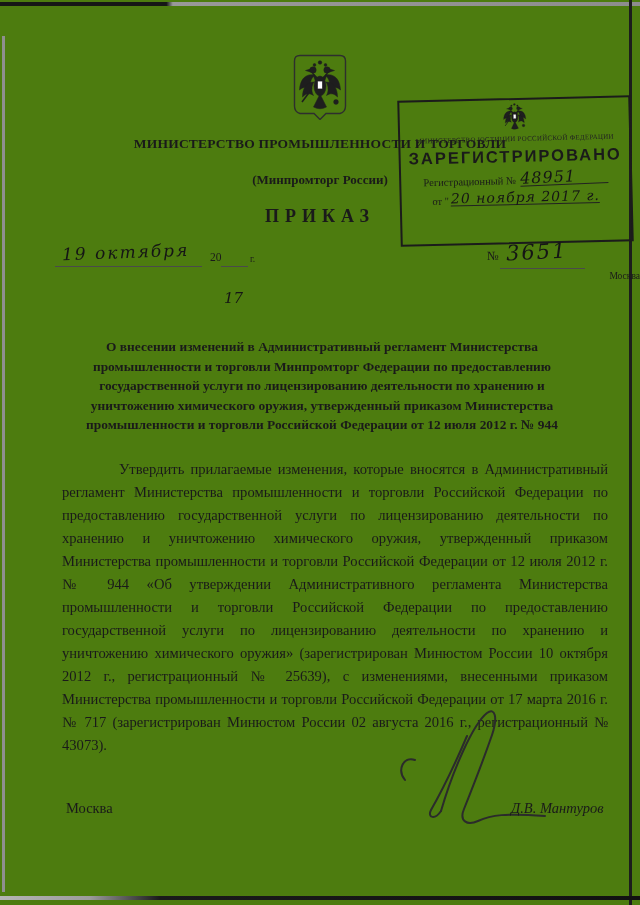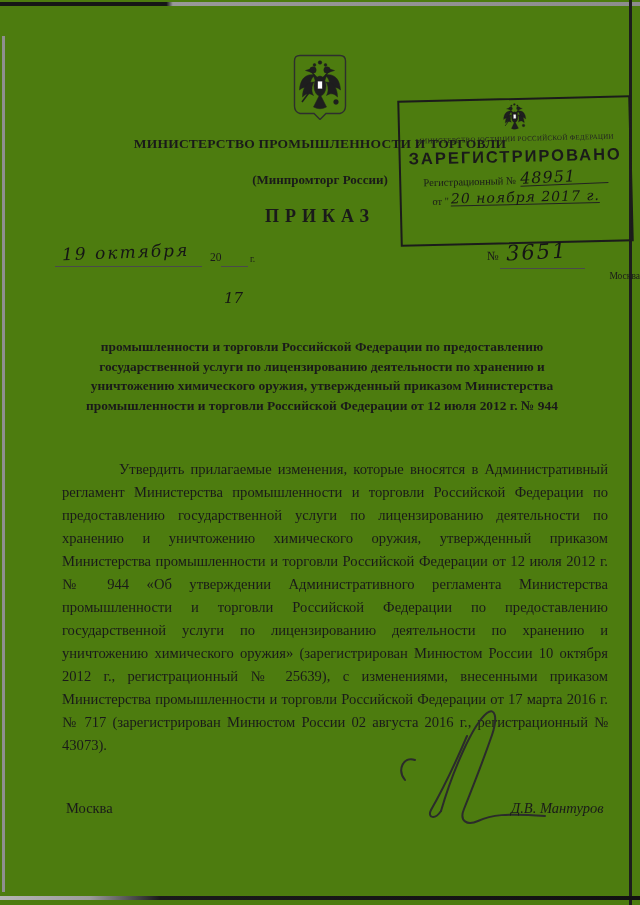--- a/index.html
+++ b/index.html
@@ -133,21 +133,22 @@
   <div class="dl-17-line"></div>
   <div class="dl-g">г.</div>
 
   <div class="num-sign">№</div>
   <div class="num-line"></div>
   <div class="num-value hand">3651</div>
 
   <div class="place">Москва</div>
 
   <div class="title">
-    <div>промышленности и торговли Российской Федерации по предоставлению</div>
+    <div>О внесении изменений в Административный регламент Министерства</div>
+    <div>промышленности и торговли Минпромторг Федерации по предоставлению</div>
     <div>государственной услуги по лицензированию деятельности по хранению и</div>
     <div>уничтожению химического оружия, утвержденный приказом Министерства</div>
     <div>промышленности и торговли Российской Федерации от 12 июля 2012 г. № 944</div>
   </div>
 
   <div class="body-text">Утвердить прилагаемые изменения, которые вносятся в Административный регламент Министерства промышленности и торговли Российской Федерации по предоставлению государственной услуги по лицензированию деятельности по хранению и уничтожению химического оружия, утвержденный приказом Министерства промышленности и торговли Российской Федерации от 12 июля 2012 г. № 944 «Об утверждении Административного регламента Министерства промышленности и торговли Российской Федерации по предоставлению государственной услуги по лицензированию деятельности по хранению и уничтожению химического оружия» (зарегистрирован Минюстом России 10 октября 2012 г., регистрационный № 25639), с изменениями, внесенными приказом Министерства промышленности и торговли Российской Федерации от 17 марта 2016 г. № 717 (зарегистрирован Минюстом России 02 августа 2016 г., регистрационный № 43073).</div>
 
   <div class="signature">
     <svg width="160" height="130" viewBox="0 0 160 130" aria-hidden="true">
       <g fill="none" stroke="#2b2b2b" stroke-width="2" stroke-linecap="round">

